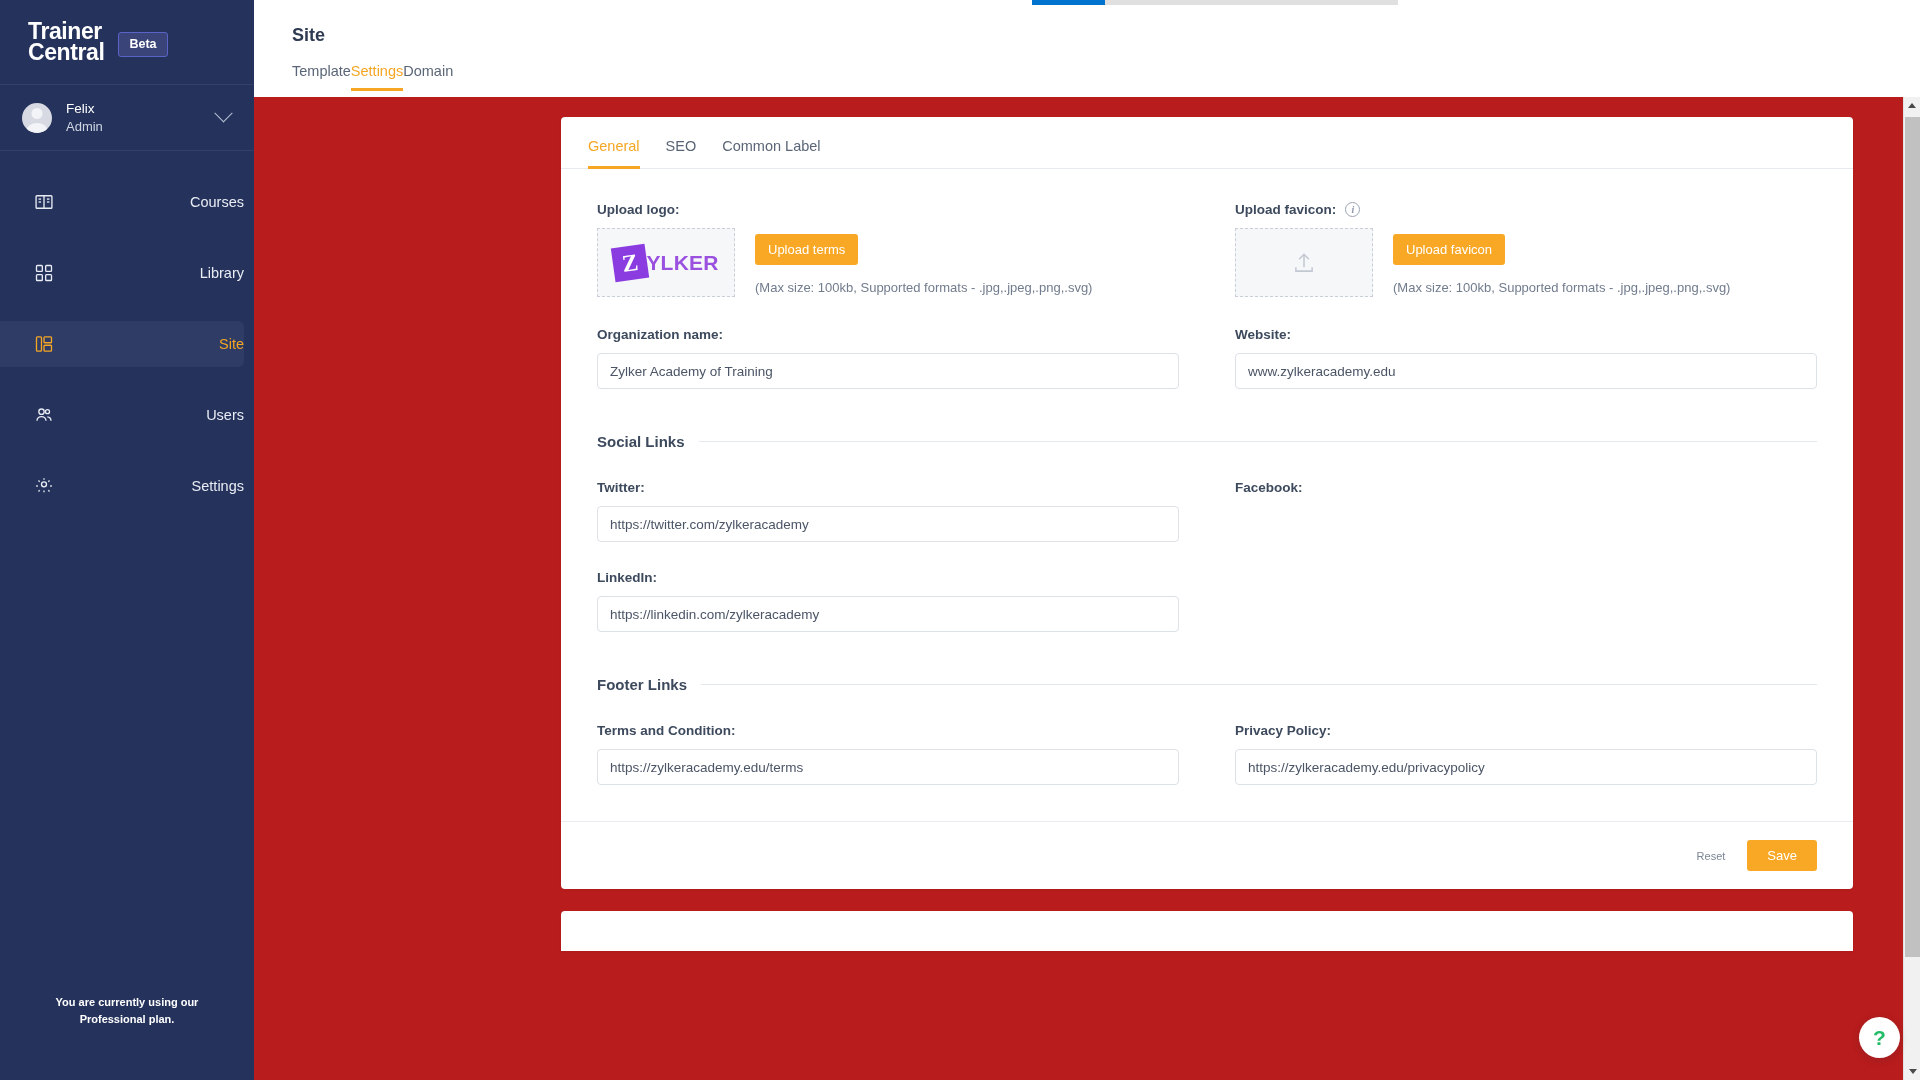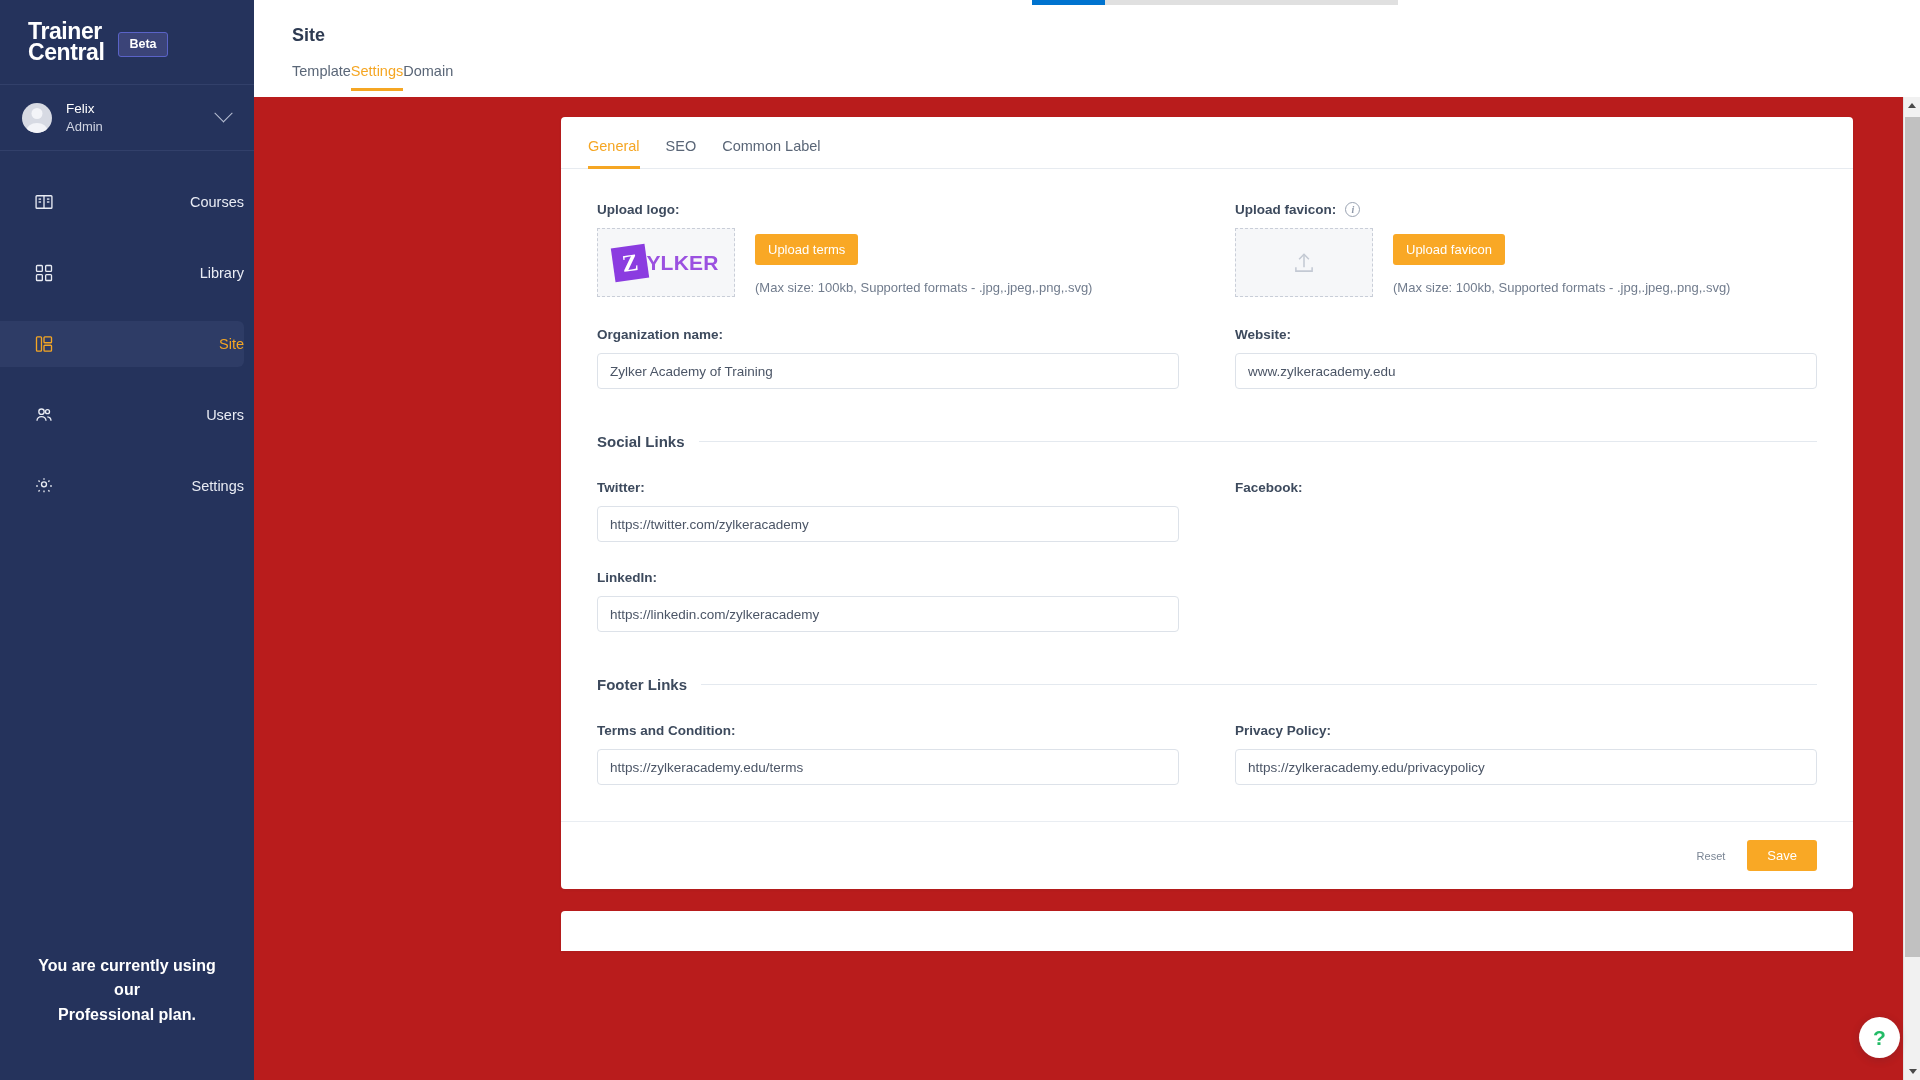--- a/index.html
+++ b/index.html
@@ -78,21 +78,21 @@
   }
   .nav-item.active::before {
     content: ""; position: absolute; left: -10px; top: 0; bottom: 0;
     width: 4px; background: #f5a623; border-radius: 0 2px 2px 0;
   }
   .nav-list { display: flex; flex-direction: column; gap: 0; }
   .nav-list .nav-item { margin-bottom: 0; }
 
   .plan-box {
     padding: 0 24px 52px; text-align: center;
-    font-size: 16px; font-weight: bold; line-height: 1.55; color: #ffffff;
+    font-size: 11px; font-weight: bold; line-height: 1.55; color: #ffffff;
   }
 
   
   .main {
     flex: 1 1 auto; height: 1080px; position: relative;
     background: #eef2f6; overflow: hidden;
   }
   .topbar {
     height: 97px; background: #ffffff; position: relative;
     padding: 0 0 0 38px;

